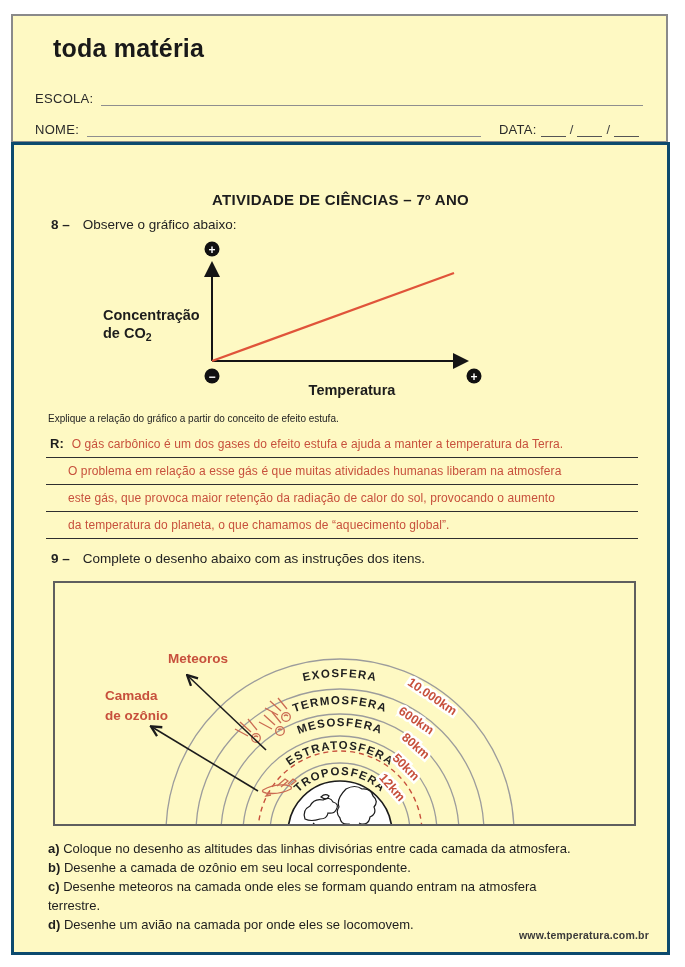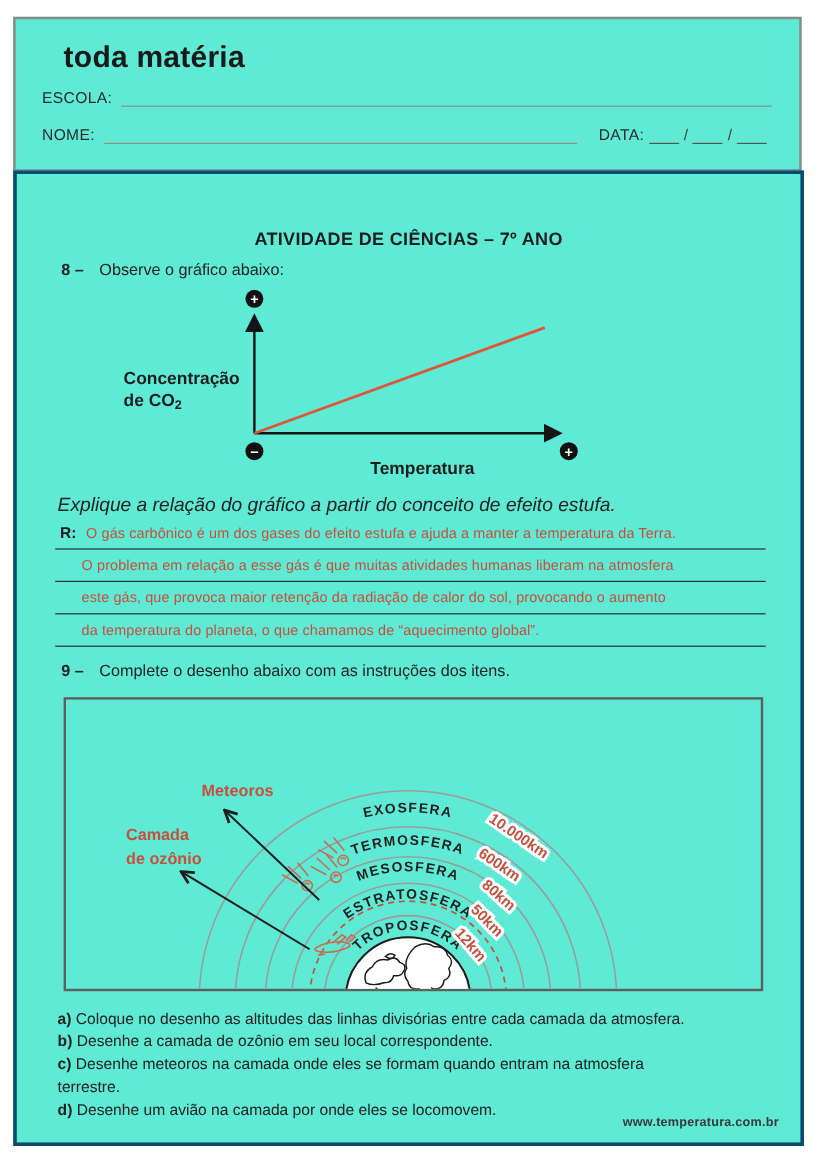--- a/index.html
+++ b/index.html
@@ -1,42 +1,42 @@
 <!DOCTYPE html>
 <html><head>
 <meta charset="utf-8">
 <style>
   html,body{margin:0;padding:0;}
   body{
     width:685px;height:967px;position:relative;background:#ffffff;
     font-family:"Liberation Sans",sans-serif;color:#232323;
     -webkit-font-smoothing:antialiased;
   }
-  .box{position:absolute;background:#5eead4;}
+  .box{position:absolute;background:#fef9c3;}
   
   .header-box{left:11px;top:14px;width:653px;height:125px;border:2px solid #8a8a8a;}
   .logo{position:absolute;left:40px;top:18px;font-size:25px;font-weight:700;color:#191919;letter-spacing:0.2px;}
-  .hrow{position:absolute;left:22px;display:flex;align-items:flex-end;font-size:13px;color:#2a2a2a;}
+  .hrow{position:absolute;left:22px;display:flex;align-items:flex-end;font-size:13px;color:#2a2a2a;margin-top:17px;}
   .hrow .lbl{font-weight:500;letter-spacing:0.3px;white-space:nowrap;}
   .fill-line{border-bottom:1.6px solid #8f8f8f;height:15px;}
   .grow{flex:1;margin-left:8px;}
   .row-escola{top:57px;width:608px;}
   .row-nome{top:88px;width:608px;align-items:center;}
   .data-group{display:flex;align-items:flex-end;margin-left:18px;}
   .blank{width:25px;height:15px;border-bottom:1.6px solid #555;margin:0 4px;}
   .slash{padding-bottom:0px;color:#444;}
   
   .main-box{left:11px;top:142px;width:653px;height:807px;border:3px solid #0c4a6e;}
   .title{position:absolute;top:46px;left:0;width:100%;text-align:center;font-weight:700;font-size:15px;letter-spacing:0.3px;color:#1d1d1d;}
   .qline{position:absolute;left:37px;display:flex;gap:13px;font-size:13.5px;white-space:nowrap;}
   .qnum{font-weight:700;}
   .q8-line{top:72px;}
   .q9-line{top:406px;}
   .graph-svg{position:absolute;left:85px;top:96px;}
-  .question{position:absolute;left:34px;top:268px;font-size:16px;white-space:nowrap;font-style:italic;}
+  .question{position:absolute;left:34px;top:268px;font-size:10px;white-space:nowrap;}
   .answers{position:absolute;left:32px;top:286px;width:592px;}
   .ans-row{height:26px;line-height:26px;border-bottom:1.6px solid #2f2f2f;display:flex;white-space:nowrap;overflow:hidden;}
   .ans-row .r{font-weight:700;color:#1d1d1d;padding-left:4px;margin-right:8px;font-size:13px;}
   .ans-text{color:#c7503c;font-size:12px;letter-spacing:0.1px;}
   .ans-row.cont{padding-left:22px;}
   .diagram-box{position:absolute;left:39px;top:436px;width:579px;height:241px;border:2px solid #5f5f5f;}
   .items{position:absolute;left:34px;top:694px;width:610px;font-size:13px;line-height:19px;color:#1e1e1e;}
   .item{white-space:nowrap;}
   .item b{font-weight:700;}
   .footer{position:absolute;right:18px;bottom:11px;font-size:10.5px;font-weight:700;color:#3a3a3a;letter-spacing:0.2px;}

